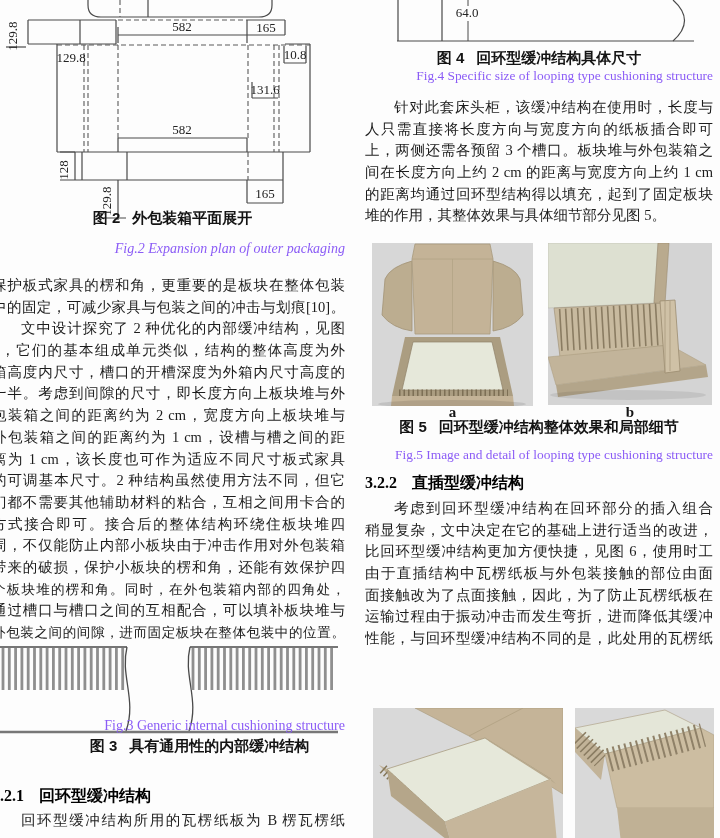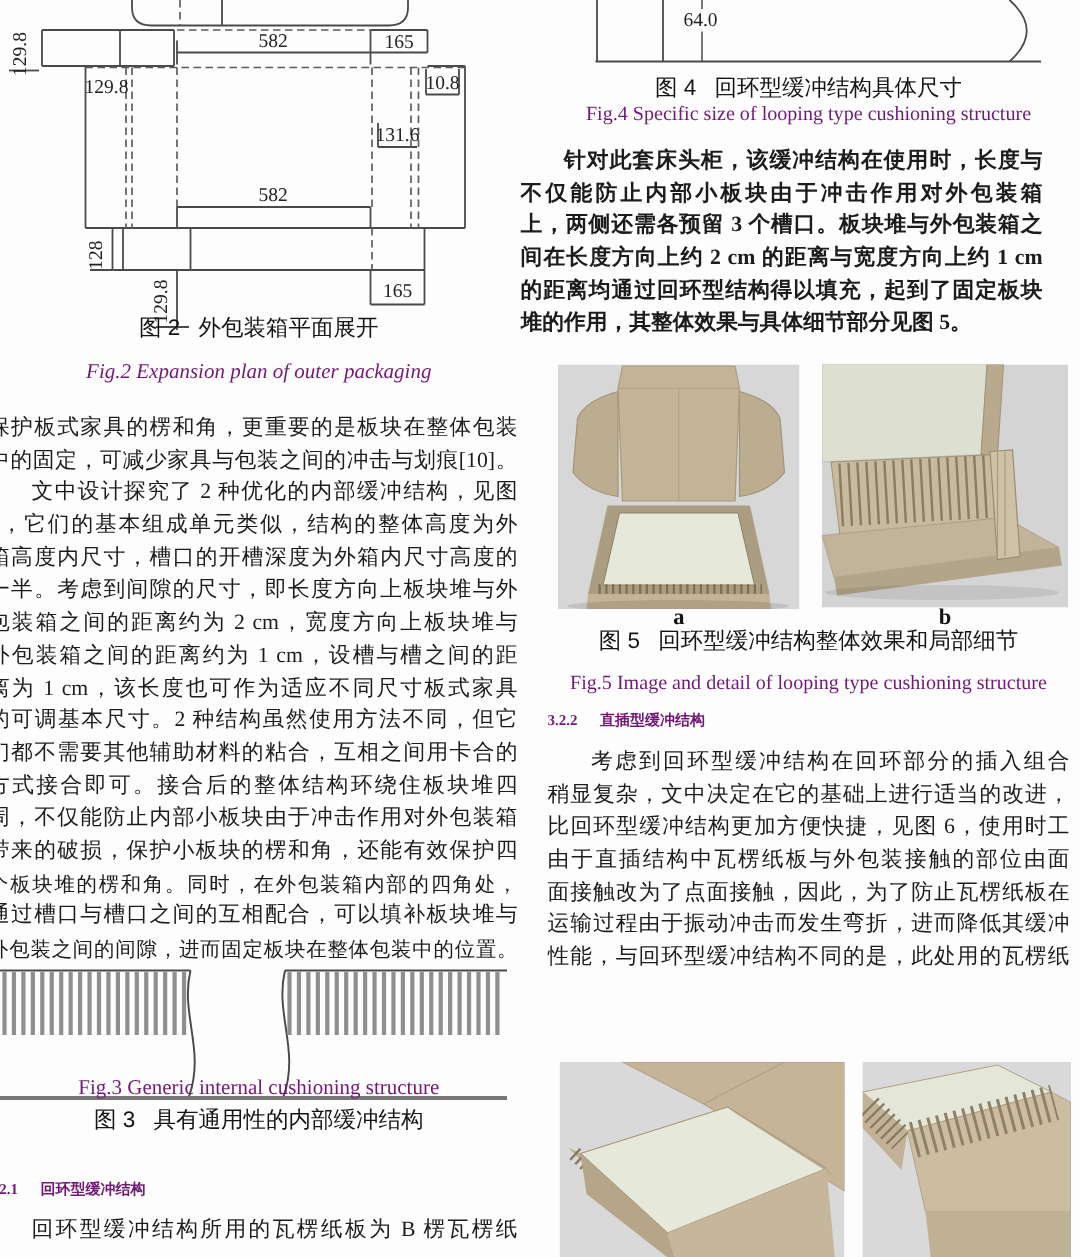--- a/index.html
+++ b/index.html
@@ -14,32 +14,32 @@
   .tline{
     width:100%;height:21.7px;line-height:21.7px;font-size:14.5px;
     text-align:justify;text-align-last:justify;overflow:hidden;
     white-space:nowrap;color:#1c1c1c;
   }
   .tline.ind{text-indent:29px;}
   .tline.short{text-align-last:left;}
   .tline.tight{font-size:13.6px;}
   
   .cap-zh{
-    position:absolute;text-align:center;font-size:15px;font-weight:400;
+    position:absolute;text-align:center;font-size:15px;font-weight:700;
     font-family:"Liberation Sans","DejaVu Sans",sans-serif;color:#141414;
   }
   .cap-zh .gap{display:inline-block;width:12px;}
   .cap-en{
-    position:absolute;text-align:center;font-size:14px;color:#701a75;
+    position:absolute;text-align:right;font-size:14px;color:#8b5cf6;
     font-family:"Liberation Serif","DejaVu Serif",serif;white-space:nowrap;
   }
   .cap-en.small{font-size:13.4px;}
   
   .sec{
-    position:absolute;font-size:10px;font-weight:600;color:#701a75;
+    position:absolute;font-size:16px;font-weight:600;color:#000000;
     font-family:"Liberation Sans","DejaVu Sans",sans-serif;white-space:nowrap;
   }
   .sec .num{font-family:"Liberation Serif","DejaVu Serif",serif;font-weight:600;margin-right:15px;}
   
   svg{display:block;}
   .photo-label{
     position:absolute;text-align:center;font-weight:700;font-size:15px;
     font-family:"Liberation Serif","DejaVu Serif",serif;color:#141414;
   }
   .dimtext{font-family:"Liberation Serif","DejaVu Serif",serif;font-size:13px;fill:#222;}
@@ -118,21 +118,21 @@
     <g stroke="#4a4a4a" stroke-width="1.3" fill="none">
       <path d="M0,3 H127 M190,3 H338"></path>
       <path d="M127,3 C120,32 137,56 126,87"></path>
       <path d="M190,3 C183,32 200,56 189,87"></path>
     </g>
     <path stroke="#8f8f8f" stroke-width="2.8" fill="none" d="M3 4V46M9.3 4V46M15.6 4V46M21.9 4V46M28.2 4V46M34.5 4V46M40.8 4V46M47.1 4V46M53.4 4V46M59.7 4V46M66 4V46M72.3 4V46M78.6 4V46M84.9 4V46M91.2 4V46M97.5 4V46M103.8 4V46M110.1 4V46M116.4 4V46M122.7 4V46M193 4V46M199.3 4V46M205.6 4V46M211.9 4V46M218.2 4V46M224.5 4V46M230.8 4V46M237.1 4V46M243.4 4V46M249.7 4V46M256 4V46M262.3 4V46M268.6 4V46M274.9 4V46M281.2 4V46M287.5 4V46M293.8 4V46M300.1 4V46M306.4 4V46M312.7 4V46M319 4V46M325.3 4V46M331.6 4V46"></path>
     <path d="M0,88 H338" stroke="#777" stroke-width="2.6"></path>
   </svg>
 </div>
 
-<div class="cap-zh" style="left:0;top:737px;width:345px;">
+<div class="cap-zh" style="left:0;top:737px;width:345px;padding-left:27px;">
   <span>图 3</span><span class="gap"></span><span>具有通用性的内部缓冲结构</span>
 </div>
 <div class="cap-en" style="left:0;top:718px;width:345px;">Fig.3 Generic internal cushioning structure</div>
 
 <div class="sec" style="left:-8px;top:786px;width:353px;">
   <span class="num">3.2.1</span><span>回环型缓冲结构</span>
 </div>
 
 <div class="tblock" style="left:-8px;top:810px;width:353px;">
   <div class="tline ind">回环型缓冲结构所用的瓦楞纸板为 B 楞瓦楞纸</div>
@@ -148,23 +148,23 @@
     <path d="M90,0 V6 M90,21 V41" stroke="#4a4a4a" stroke-width="1" fill="none"></path>
     <text class="dimtext" x="89" y="17" text-anchor="middle">64.0</text>
   </svg>
 </div>
 
 <div class="cap-zh" style="left:365px;top:49px;width:348px;">
   <span>图 4</span><span class="gap"></span><span>回环型缓冲结构具体尺寸</span>
 </div>
 <div class="cap-en small" style="left:365px;top:68px;width:348px;">Fig.4 Specific size of looping type cushioning structure</div>
 
-<div class="tblock" style="left:347px;top:97px;width:348px;font-weight:bold;">
+<div class="tblock" style="left:365px;top:97px;width:348px;">
   <div class="tline ind">针对此套床头柜，该缓冲结构在使用时，长度与</div>
-  <div class="tline">不仅能防止内部小板块由于冲击作用对外包装箱</div>
+  <div class="tline">人只需直接将长度方向与宽度方向的纸板插合即可</div>
   <div class="tline">上，两侧还需各预留 3 个槽口。板块堆与外包装箱之</div>
   <div class="tline">间在长度方向上约 2 cm 的距离与宽度方向上约 1 cm</div>
   <div class="tline">的距离均通过回环型结构得以填充，起到了固定板块</div>
   <div class="tline short">堆的作用，其整体效果与具体细节部分见图 5。</div>
 </div>
 
 <div class="abs" style="left:372px;top:243px;width:161px;height:163px;">
   <svg width="161" height="163" viewBox="0 0 161 163">
     <rect x="0" y="0" width="161" height="163" fill="#d7d7d7"></rect>
     <path d="M40,18 Q18,24 13,36 L10,72 Q20,85 40,88 Z" fill="#bcad90" stroke="#a29376" stroke-width="0.8"></path>

